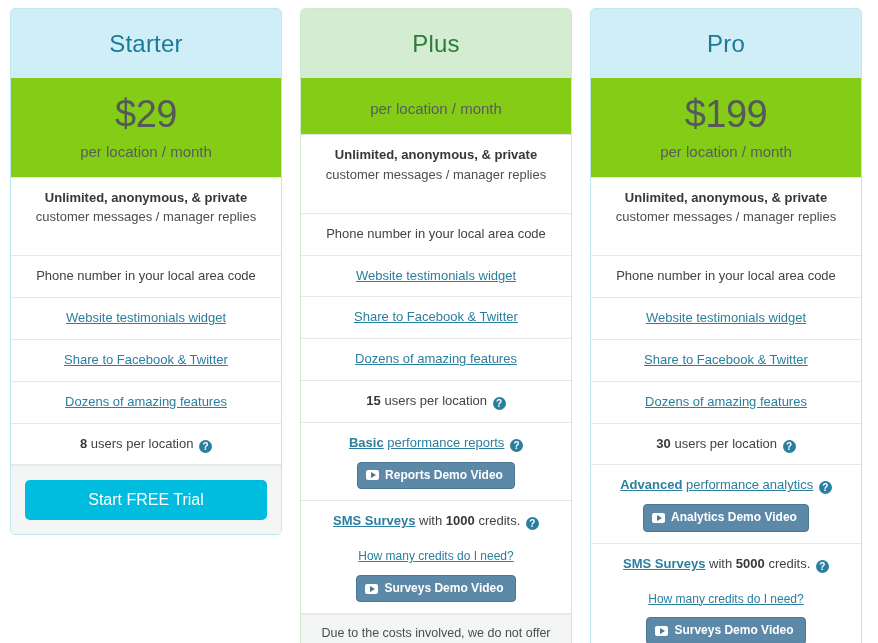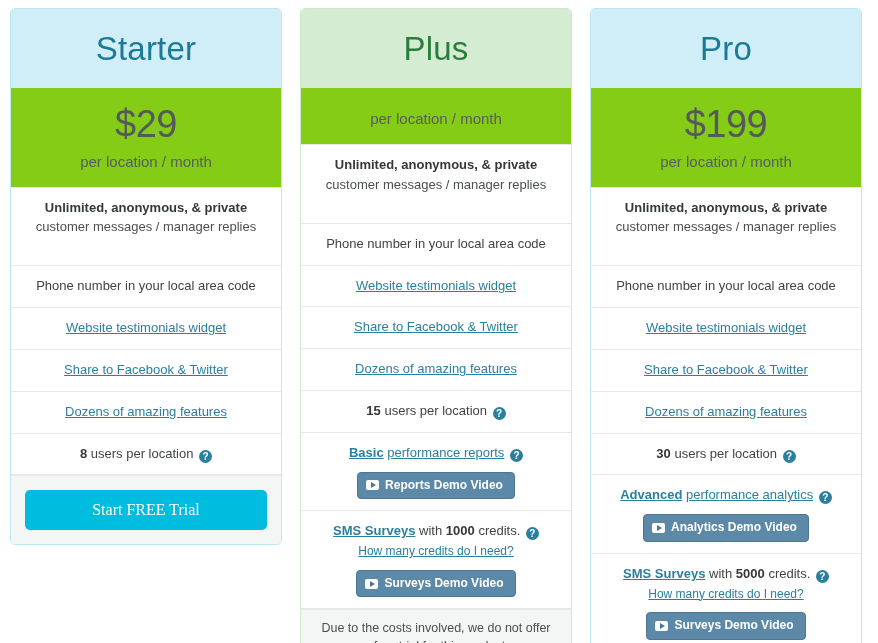--- a/index.html
+++ b/index.html
@@ -21,21 +21,21 @@
     background: #ffffff;
     border-radius: 5px;
     overflow: hidden;
   }
   .plan-card.theme-blue  { border: 1px solid #bfe7f2; }
   .plan-card.theme-green { border: 1px solid #cfe9cd; }
 
   .plan-header {
     text-align: center;
     padding: 21px 8px 20px;
-    font-size: 33px;
+    font-size: 24px;
     font-weight: 400;
     letter-spacing: .2px;
   }
   .theme-blue  .plan-header { background: #cfeef7; color: #1b7b97; }
   .theme-green .plan-header { background: #d4ecd1; color: #2a7d3a; }
 
   .price-block {
     text-align: center;
     padding: 15px 8px 17px;
     border-bottom: 1px solid #e6e9ea;
@@ -116,21 +116,21 @@
   }
   .play-badge::after {
     content: "";
     position: absolute;
     left: 4.5px; top: 2px;
     border-left: 5px solid #4d7693;
     border-top: 3px solid transparent;
     border-bottom: 3px solid transparent;
   }
 
-  .sub-link-line { margin-top: 1px; }
+  .sub-link-line { margin-top: 16px; }
 
   .footer-note {
     background: #f4f5f5;
     border-top: 1px solid #e6e9ea;
     padding: 10px 16px 9px;
     text-align: center;
     font-size: 12.5px;
     line-height: 1.4;
     color: #4a4f51;
   }
@@ -140,21 +140,21 @@
   }
   .cta-zone.standalone { padding-top: 14px; border-top: 1px solid #e6e9ea; }
   .cta-button {
     display: block;
     width: 100%;
     padding: 11px 6px;
     border: none;
     border-radius: 5px;
     color: #ffffff;
     font-size: 16px;
-    font-family: Liberation Serif, serif;
+    font-family: Liberation Sans, sans-serif;
     cursor: pointer;
     text-align: center;
   }
   .cta-cyan  { background: #00bcdf; }
 </style>
 </head>
 <body>
 
 <div class="pricing-grid">
 

